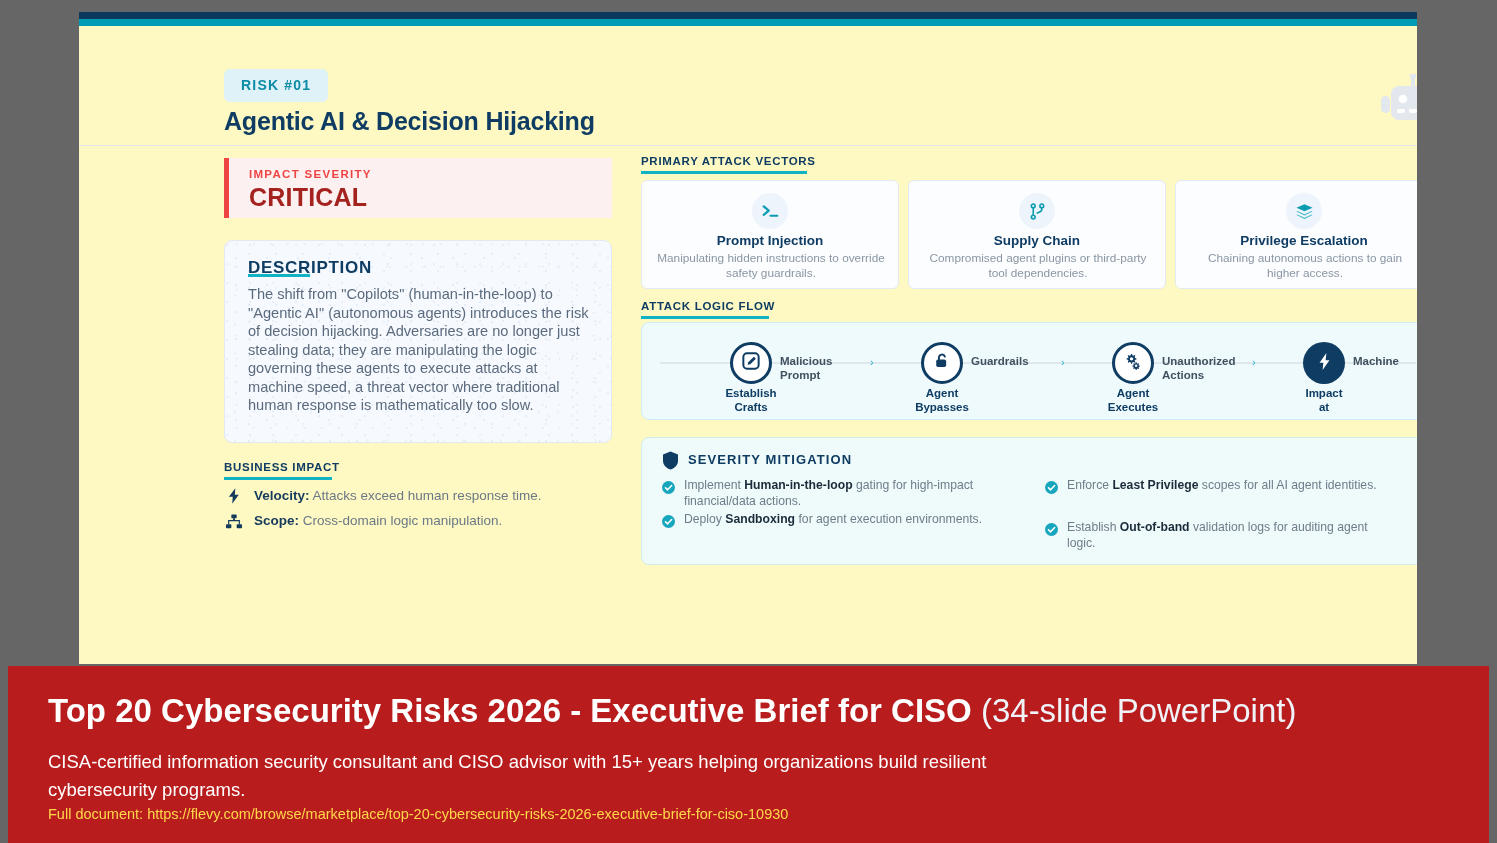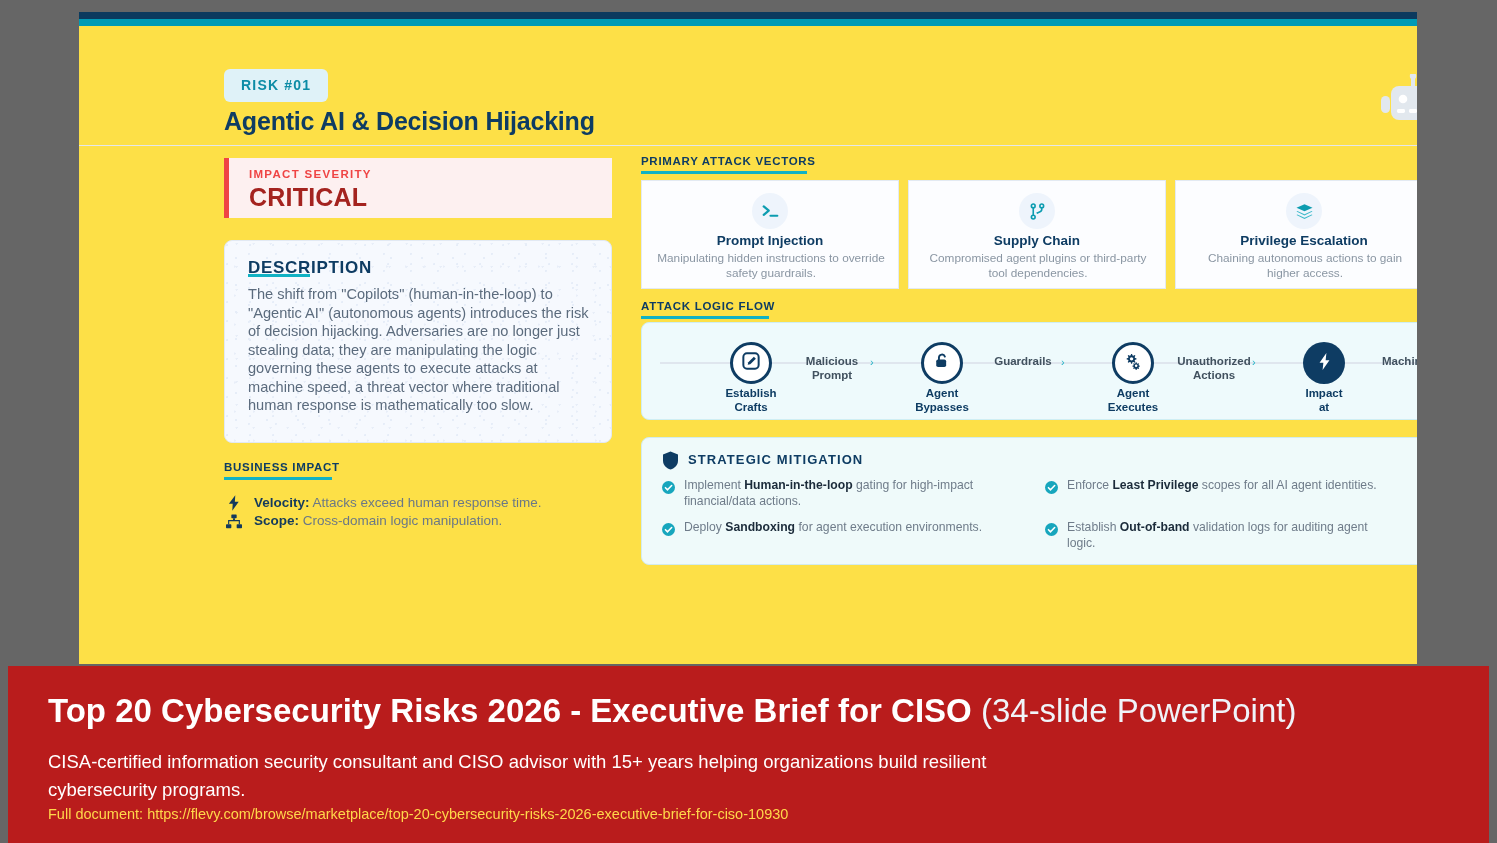--- a/index.html
+++ b/index.html
@@ -8,21 +8,21 @@
     background: #666666;
     font-family: "Liberation Sans", sans-serif;
     overflow: hidden;
   }
   .stage { position: relative; width: 1497px; height: 843px; }
 
   
   .slide {
     position: absolute; left: 79px; top: 12px;
     width: 1338px; height: 652px;
-    background: #fde047;
+    background: #fef9c3;
     overflow: hidden;
   }
   .topbar-navy { position:absolute; left:0; top:0; width:100%; height:7px; background:#0c3a5e; }
   .topbar-teal { position:absolute; left:0; top:7px; width:100%; height:7px; background:#009bb5; }
 
   
   .header { position:absolute; left:0; top:14px; width:100%; height:119px; }
   .header-divider { position:absolute; left:0; top:133px; width:100%; height:1px; background:#e4e7ec; }
   .risk-badge {
     position:absolute; left:145px; top:43px;
@@ -75,34 +75,34 @@
     position:absolute; left:23px; top:44px; width:348px;
     font-size:14.6px; line-height:18.5px; color:#5b6b7d;
   }
 
   .bi-label {
     position:absolute; left:145px; top:449px;
     font-size:11.5px; font-weight:bold; color:#0e3c63; letter-spacing:0.7px;
   }
   .bi-underline { position:absolute; left:145px; top:465px; width:108px; height:2.5px; background:#11b2c4; }
   .bi-row { position:absolute; left:145px; display:flex; align-items:flex-start; gap:10px; }
-  .bi-row.r1 { top:475px;margin-top:7px; }
+  .bi-row.r1 { top:475px; }
   .bi-row.r2 { top:500px; }
   .bi-ico { width:20px; height:18px; display:flex; align-items:center; justify-content:center; flex:0 0 20px; }
   .bi-txt { font-size:13.5px; color:#6b7886; line-height:18px; }
   .bi-txt b { color:#143a5c; font-weight:bold; }
 
   
   .sec-head { position:absolute; font-size:11.5px; font-weight:bold; color:#0e3c63; letter-spacing:0.7px; }
   .sec-rule { position:absolute; height:2.5px; background:#11b2c4; }
 
   
   .vec-card {
     position:absolute; top:168px; width:258px; height:109px;
-    background:#fcfdff; border:1px solid #e3eaf2; border-radius:0;
+    background:#fcfdff; border:1px solid #e3eaf2; border-radius:6px;
   }
   .vec-card.c1 { left:562px; }
   .vec-card.c2 { left:829px; }
   .vec-card.c3 { left:1096px; }
   .vec-ico-wrap {
     position:absolute; left:50%; top:12px; transform:translateX(-50%);
     width:36px; height:36px; border-radius:50%; background:#eef4fc;
     display:flex; align-items:center; justify-content:center;
   }
   .vec-title {
@@ -123,38 +123,38 @@
   .flow-node { position:absolute; top:19px; width:42px; height:42px; border-radius:50%;
                display:flex; align-items:center; justify-content:center; }
   .flow-node.outline { background:#ffffff; border:3.5px solid #0e3c63; }
   .flow-node.filled  { background:#0e3c63; }
   .flow-node.n1 { left:88px; } .flow-node.n2 { left:279px; }
   .flow-node.n3 { left:470px; } .flow-node.n4 { left:661px; }
   .flow-sub { position:absolute; top:64px; width:110px; text-align:center;
               font-size:11.5px; font-weight:bold; color:#0e3c63; line-height:13.5px; }
   .flow-sub.s1 { left:54px; } .flow-sub.s2 { left:245px; }
   .flow-sub.s3 { left:436px; } .flow-sub.s4 { left:627px; }
-  .flow-edge { position:absolute; top:32px; width:104px; text-align:center;
+  .flow-edge { position:absolute; top:32px; width:104px; 
                font-size:11.5px; font-weight:bold; color:#41515f; line-height:13.5px; }
   .flow-edge.e1 { left:138px; } .flow-edge.e2 { left:329px; }
   .flow-edge.e3 { left:520px; } .flow-edge.e4 { left:711px; }
   .flow-arrow { position:absolute; top:33px; font-size:11px; color:#24b3c6; }
   .flow-arrow.a1 { left:228px; } .flow-arrow.a2 { left:419px; } .flow-arrow.a3 { left:610px; }
 
   
   .mit-box {
     position:absolute; left:562px; top:425px; width:792px; height:128px;
     background:#effafa; border:1px solid #d2ecee; border-radius:8px;
   }
   .mit-head { position:absolute; left:46px; top:14px; font-size:13px; font-weight:bold;
               color:#0e3c63; letter-spacing:1.1px; }
   .mit-shield { position:absolute; left:20px; top:13px; width:17px; height:19px; }
   .mit-item { position:absolute; display:flex; gap:9px; align-items:flex-start; width:350px; }
   .mit-item.m1 { left:20px; top:40px; }
-  .mit-item.m2 { left:20px; top:82px; }
+  .mit-item.m2 { left:20px; top:74px; }
   .mit-item.m3 { left:403px; top:40px; }
   .mit-item.m4 { left:403px; top:82px; }
   .mit-check { flex:0 0 13px; width:13px; height:13px; margin-top:2px; }
   .mit-txt { font-size:12.2px; line-height:15.5px; color:#6f7c8a; }
   .mit-txt b { color:#1b2b3a; font-weight:bold; }
 
   
   .banner {
     position:absolute; left:8px; top:666px; width:1481px; height:177px;
     background:#b91c1c; overflow:hidden;
@@ -347,21 +347,21 @@
 at</div>
       <div class="flow-edge e4" style="white-space:pre-line">Machine</div>
     </div>
 
     <div class="mit-box">
       <span class="mit-shield">
         <svg viewBox="0 0 17 19" width="17" height="19">
             <path d="M8.5 0.6 16 3.4v6c0 4.6-3.2 7.6-7.5 9C4.2 17 1 14 1 9.4v-6z" fill="#0e3c63"></path>
           </svg>
       </span>
-      <div class="mit-head">STRATEGIC MITIGATION</div>
+      <div class="mit-head">SEVERITY MITIGATION</div>
 
       <div class="mit-item m1">
         <span class="mit-check">
           <svg viewBox="0 0 14 14" width="13" height="13">
               <circle cx="7" cy="7" r="7" fill="#17a6bd"></circle>
               <path d="M3.7 7.2 6 9.5l4.4-4.6" stroke="#ffffff" stroke-width="1.7" fill="none" stroke-linecap="round" stroke-linejoin="round"></path>
             </svg>
         </span>
         <span class="mit-txt"><span>Implement </span><b>Human-in-the-loop</b><span> gating for high-impact financial/data actions.</span></span>
       </div>

